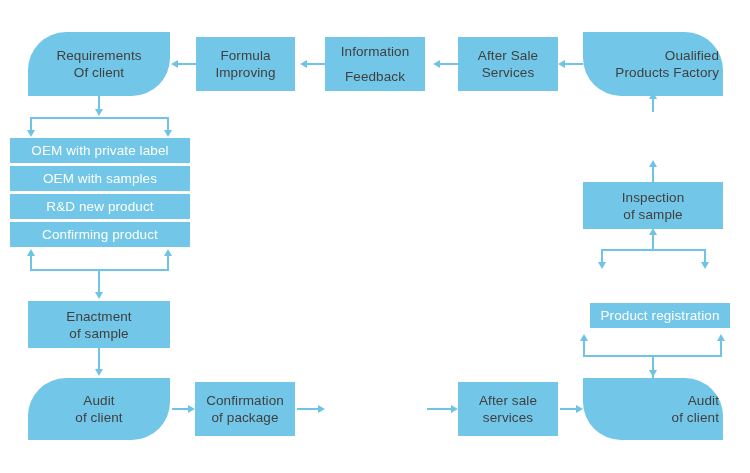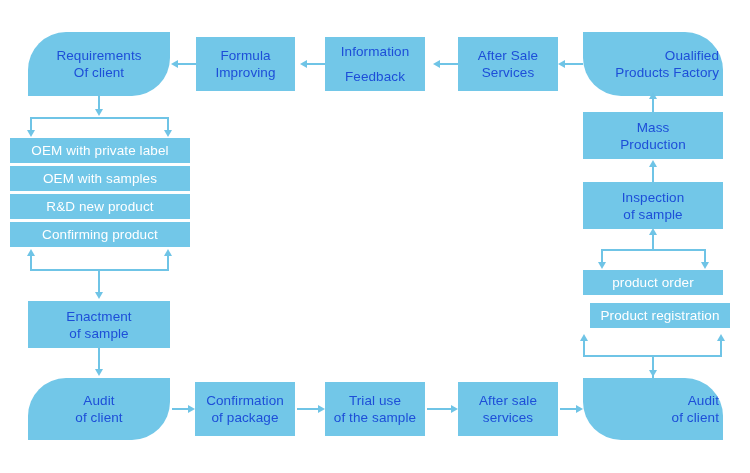--- a/index.html
+++ b/index.html
@@ -7,21 +7,21 @@
     width:750px;height:473px;overflow:hidden;
     font-family:"Liberation Sans","DejaVu Sans",sans-serif;
     -webkit-font-smoothing:antialiased;
   }
   #canvas{position:relative;width:750px;height:473px;background:#fff;}
 
   
   .node{
     position:absolute;
     background:#72c7e8;
-    color:#1d4ed8;
+    color:#404040;
     display:flex;
     flex-direction:column;
     align-items:center;
     justify-content:center;
     text-align:center;
     font-size:13.5px;
     line-height:17px;
     letter-spacing:.1px;
     box-sizing:border-box;
     padding:18px 4px;
@@ -156,24 +156,20 @@
   <div class="node rnd-tl-br" style="left:28px;top:378px;width:142px;height:62px;">
     <span class="ln">Audit</span>
     <span class="ln">of client</span>
   </div>
 
   <div class="node" style="left:195px;top:382px;width:100px;height:54px;">
     <span class="ln">Confirmation</span>
     <span class="ln">of package</span>
   </div>
 
-  <div class="node" style="left:325px;top:382px;width:100px;height:54px;">
-    <span class="ln">Trial use</span>
-    <span class="ln">of the sample</span>
-  </div>
 
   <div class="node" style="left:458px;top:382px;width:100px;height:54px;">
     <span class="ln">After sale</span>
     <span class="ln">services</span>
   </div>
 
   <div class="node rnd-tr-bl" style="left:583px;top:378px;width:140px;height:62px;">
     <span class="ln">Audit</span>
     <span class="ln">of client</span>
   </div>
@@ -195,43 +191,36 @@
 
   <div class="ln-h" style="left:583px;top:355px;width:139px;"></div>
   <div class="ln-v" style="left:583px;top:341px;height:14px;"></div>
   <div class="arw arw-up" style="left:580px;top:334px;"></div>
   <div class="ln-v" style="left:720px;top:341px;height:14px;"></div>
   <div class="arw arw-up" style="left:717px;top:334px;"></div>
 
   <div class="bar" style="left:590px;top:303px;width:140px;height:25px;">
     <span>Product registration</span>
   </div>
-  <div class="bar" style="left:583px;top:270px;width:140px;height:25px;">
-    <span>product order</span>
-  </div>
 
   <div class="arw arw-down" style="left:598px;top:262px;"></div>
   <div class="ln-v" style="left:601px;top:249px;height:14px;"></div>
   <div class="arw arw-down" style="left:701px;top:262px;"></div>
   <div class="ln-v" style="left:704px;top:249px;height:14px;"></div>
   <div class="ln-h" style="left:601px;top:249px;width:105px;"></div>
 
   <div class="ln-v" style="left:652px;top:235px;height:15px;"></div>
   <div class="arw arw-up" style="left:649px;top:228px;"></div>
 
   <div class="node" style="left:583px;top:182px;width:140px;height:47px;">
     <span class="ln">Inspection</span>
     <span class="ln">of sample</span>
   </div>
 
   <div class="ln-v" style="left:652px;top:167px;height:15px;"></div>
   <div class="arw arw-up" style="left:649px;top:160px;"></div>
 
-  <div class="node" style="left:583px;top:112px;width:140px;height:47px;">
-    <span class="ln">Mass</span>
-    <span class="ln">Production</span>
-  </div>
 
   <div class="ln-v" style="left:652px;top:98px;height:14px;"></div>
   <div class="arw arw-up" style="left:649px;top:92px;"></div>
 
 
 </div>
 
 </body></html>

